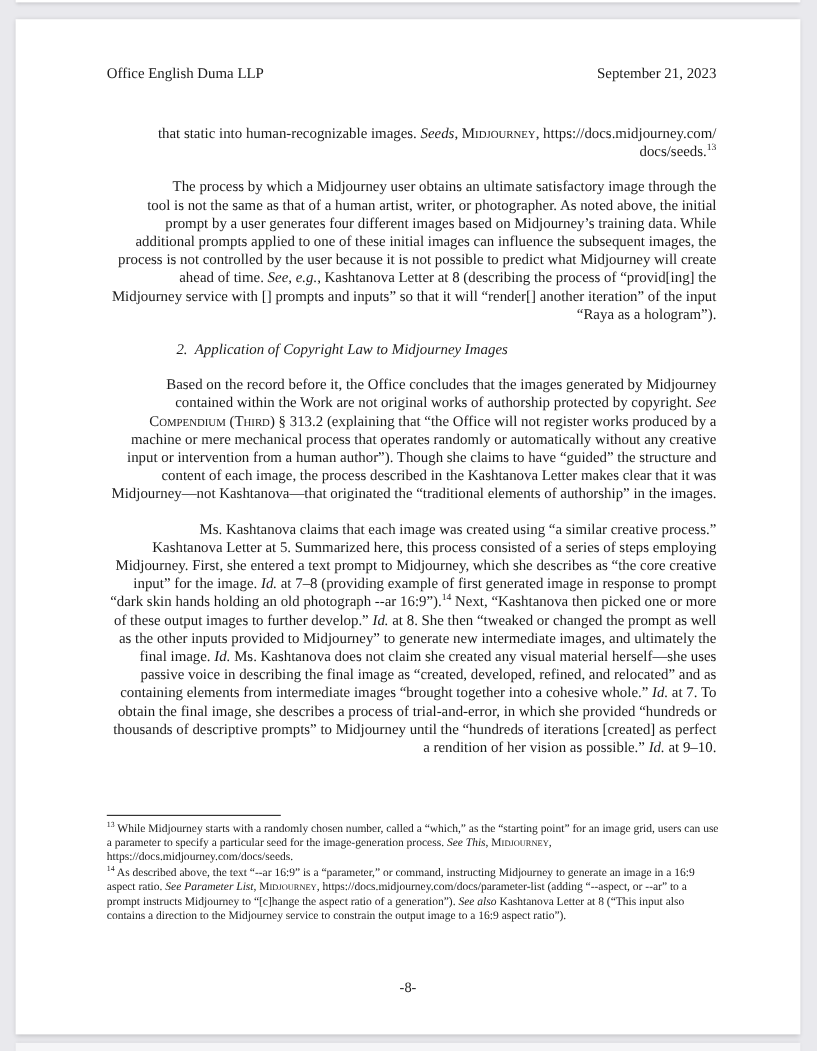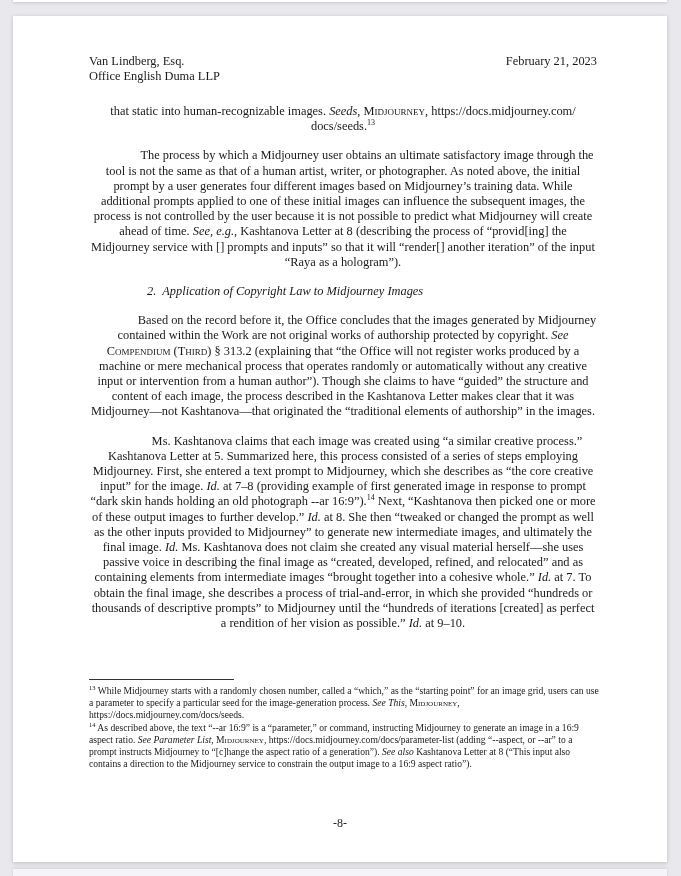--- a/index.html
+++ b/index.html
@@ -23,21 +23,21 @@
     background: #ffffff;
     box-shadow: 0 1px 4px rgba(0,0,0,0.18);
   }
   .content {
     position: absolute; left: 76px; top: 38px; width: 508px;
     font-size: 12.4px; line-height: 15.2px;
   }
   .header { position: relative; height: 32px; }
   .header .left div { white-space: nowrap; }
   .header .right { position: absolute; right: 0; top: 0; white-space: nowrap; }
-  .para { margin: 0; text-align: center; }
+  .para { margin: 0; text-align: right; }
   .para.indent { text-indent: 48px; font-family: Liberation Serif, serif; }
   .gap-lg { height: 18px; }
   .gap-md { height: 14px; }
   .heading {
     font-style: italic; margin: 0; padding-left: 58px; white-space: nowrap;
   }
   .heading .num { margin-right: 6px; }
   i { font-style: italic; }
   .sc { font-variant: small-caps; }
   sup { font-size: 8px; line-height: 0; vertical-align: 5px; }
@@ -57,24 +57,23 @@
 </style>
 </head>
 <body>
 
 <div class="prev-page"></div>
 
 <div class="page">
   <div class="content">
     <div class="header">
       <div class="left">
-        <div>Van Lindberg, Esq.</div>
         <div>Office English Duma LLP</div>
       </div>
-      <div class="right">February 21, 2023</div>
+      <div class="right">September 21, 2023</div>
     </div>
 
     <div class="gap-lg"></div>
 
     <p class="para"><span>that static into human-recognizable images.  </span><i>Seeds</i><span>, </span><span class="sc">Midjourney</span><span>, https://docs.midjourney.com/ docs/seeds.</span><sup>13</sup></p>
 
     <div class="gap-md"></div>
 
     <p class="para indent"><span>The process by which a Midjourney user obtains an ultimate satisfactory image through the tool is not the same as that of a human artist, writer, or photographer.  As noted above, the initial prompt by a user generates four different images based on Midjourney’s training data. While additional prompts applied to one of these initial images can influence the subsequent images, the process is not controlled by the user because it is not possible to predict what Midjourney will create ahead of time.  </span><i>See, e.g.</i><span>, Kashtanova Letter at 8 (describing the process of “provid[ing] the Midjourney service with [] prompts and inputs” so that it will “render[] another iteration” of the input “Raya as a hologram”).</span></p>
 

